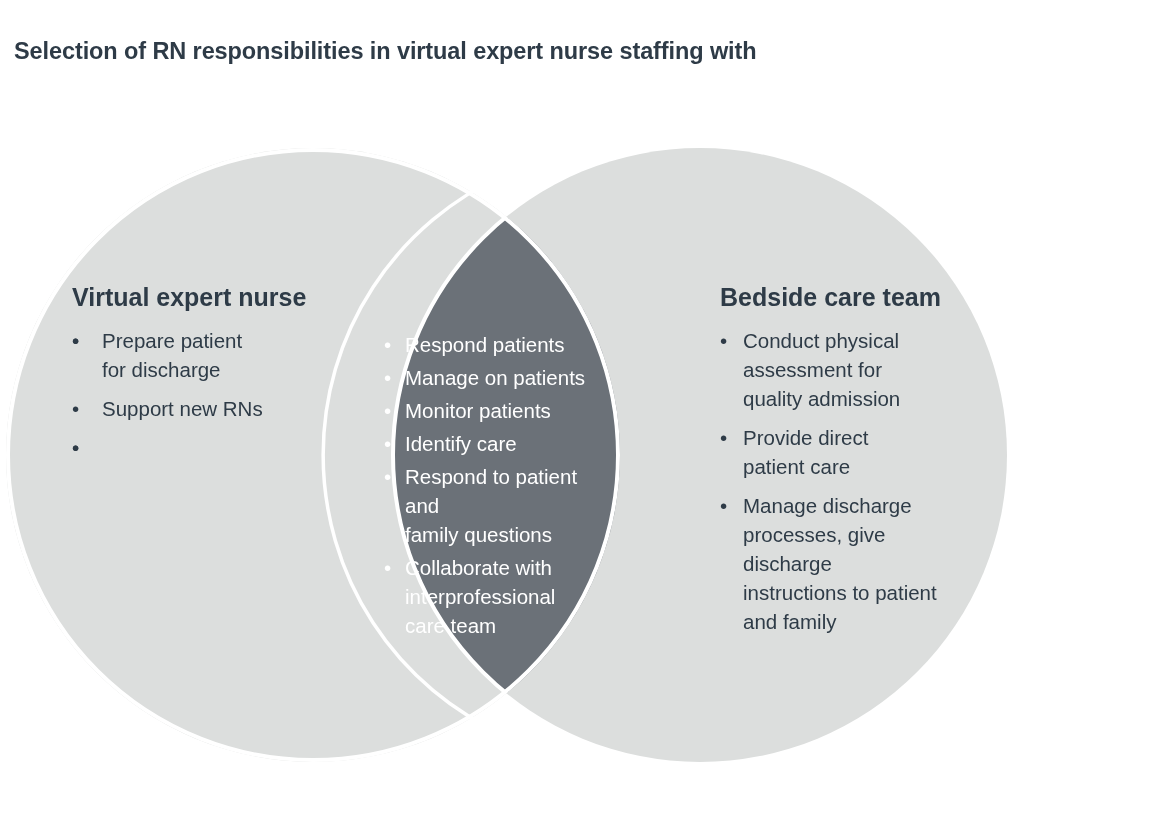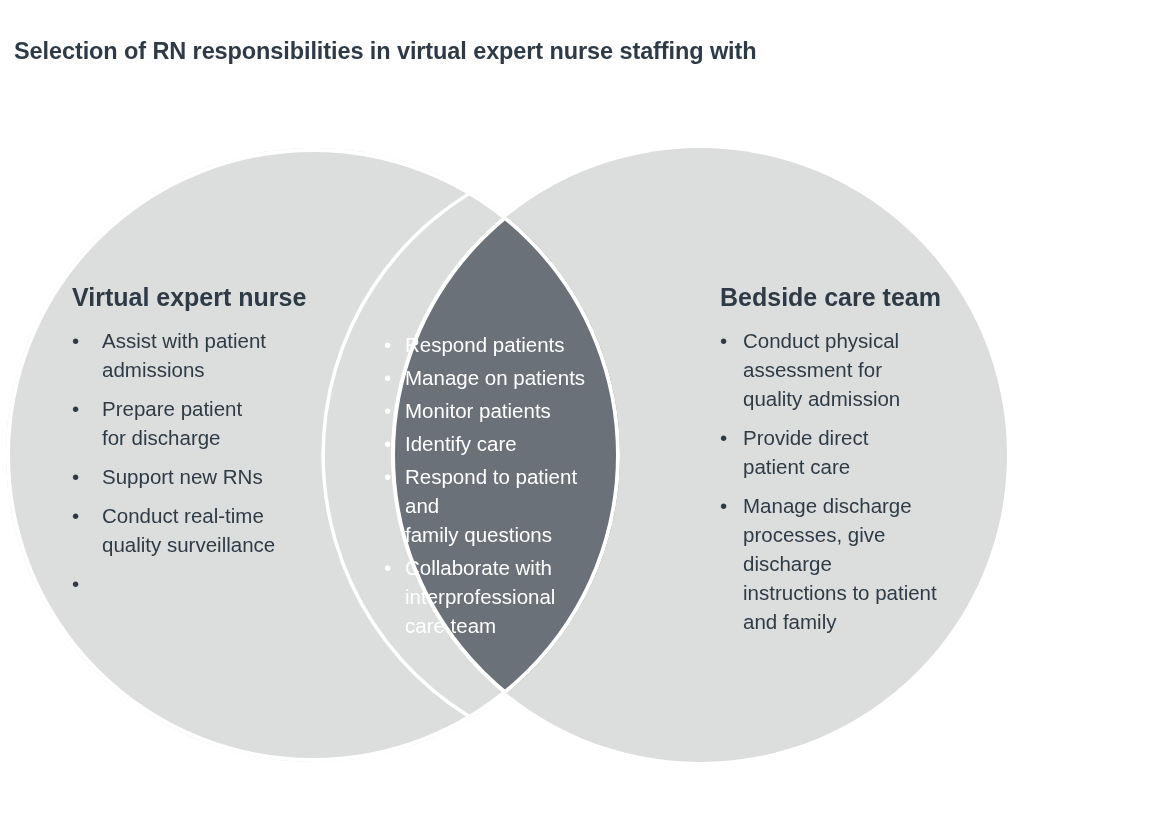--- a/index.html
+++ b/index.html
@@ -125,36 +125,32 @@
   </g>
   <circle cx="313" cy="455" r="305" fill="none" stroke="#ffffff" stroke-width="4" clip-path="url(#clip-right-circle-path)"></circle>
   <path d="M 506.5 174 A 307 307 0 0 0 506.5 736" fill="none" stroke="#ffffff" stroke-width="3.5"></path>
 </svg>
 
 <div class="venn-column" id="column-left">
   <div class="column-heading">Virtual expert nurse</div>
   <ul class="bullet-list">
     <li class="bullet-item">
       <span class="bullet-dot">•</span>
-      <span class="bullet-text">Assist with patient
-admissions</span>
     </li>
     <li class="bullet-item">
       <span class="bullet-dot">•</span>
       <span class="bullet-text">Prepare patient
 for discharge</span>
     </li>
     <li class="bullet-item">
       <span class="bullet-dot">•</span>
       <span class="bullet-text">Support new RNs</span>
     </li>
     <li class="bullet-item">
       <span class="bullet-dot">•</span>
-      <span class="bullet-text">Conduct real-time
-quality surveillance</span>
     </li>
     <li class="bullet-item">
       <span class="bullet-dot">•</span>
     </li>
   </ul>
 </div>
 
 <div class="venn-column" id="column-center">
 
   <ul class="bullet-list">

